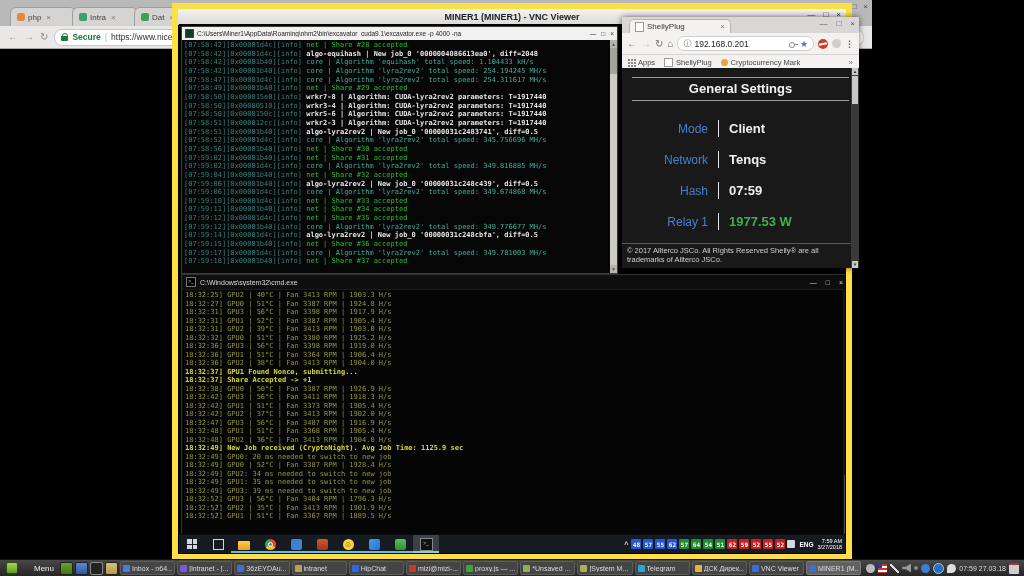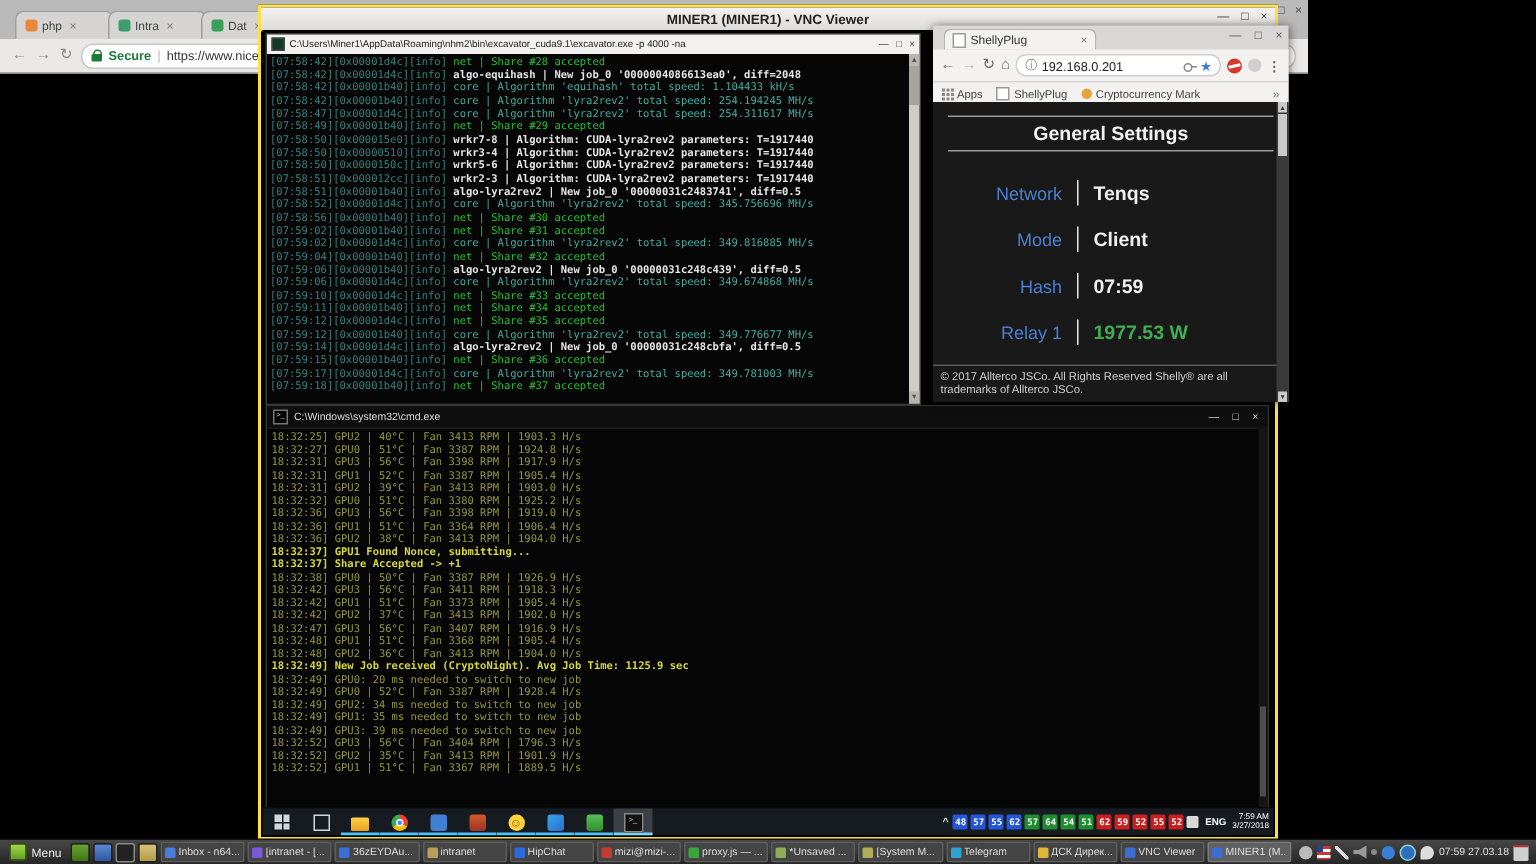--- a/index.html
+++ b/index.html
@@ -15,21 +15,21 @@
   .lb-toolbar{position:absolute;left:0;right:0;top:26px;height:22px;background:#e9e8e7;display:flex;align-items:center;gap:6px;padding:0 8px;border-bottom:1px solid #a9a9a9}
   .lb-nav{color:#8a8a8a;font-size:10px;line-height:10px}
   .lb-urlbox{flex:1;height:15px;background:#fff;border:1px solid #c7c7c7;border-radius:8px;display:flex;align-items:center;gap:4px;padding:0 6px;overflow:hidden}
   .lock-shape{width:7px;height:8px;position:relative;flex:none}
   .lock-shape::before{content:"";position:absolute;left:1px;top:0;width:4px;height:4px;border:1px solid #1a7a38;border-radius:3px 3px 0 0}
   .lock-shape::after{content:"";position:absolute;left:0;top:3px;width:7px;height:5px;background:#1a7a38;border-radius:1px}
   .lb-secure{color:#1a7a38;font-size:8.5px;font-weight:bold}
   .lb-sep{color:#bbb;font-size:9px}
   .lb-url{color:#333;font-size:8.5px;white-space:nowrap}
   
-  #vnc{position:absolute;left:172px;top:3px;width:680px;height:557px;z-index:2;border:2px solid #fde047;background:#000;box-sizing:border-box}
+  #vnc{position:absolute;left:172px;top:3px;width:680px;height:557px;z-index:2;border:6px solid #fde047;background:#000;box-sizing:border-box}
   .vnc-titlebar{height:15px;background:linear-gradient(#f4f3f1,#dddbd7);display:flex;align-items:center;justify-content:center;position:relative;border-bottom:1px solid #b5b5b5}
   .vnc-title{font-size:9px;color:#222;font-weight:bold}
   .vnc-controls{position:absolute;right:5px;top:1px;display:flex;gap:8px;font-size:8px;color:#333}
   .remote-desktop{position:absolute;left:1px;right:1px;top:15px;bottom:1px;background:#000;overflow:hidden}
   
   #excavator{position:absolute;left:2px;top:2px;width:437px;height:248px;background:#0a0a0a;border:1px solid #3c3c3c;box-sizing:border-box}
   .exc-titlebar{height:13px;background:#f2f1f0;display:flex;align-items:center;gap:3px;padding:0 3px;position:relative}
   .exc-app-icon{width:7px;height:7px;background:#123a2a;border:1px solid #444;flex:none}
   .exc-title{flex:1;font-size:6.5px;color:#222;white-space:nowrap;overflow:hidden;text-overflow:ellipsis}
   .winctl{display:flex;gap:5px;font-size:6.5px;color:#333;flex:none}
@@ -119,21 +119,21 @@
   .sh-hr{height:1px;background:#9a9a9a;margin:0 10px}
   .sh-heading{font-size:13px;color:#f2f2f2;text-align:center;padding:3px 0 4px 0;font-weight:bold}
   .sh-rows{margin-top:12px}
   .sh-row{display:grid;grid-template-columns:86px 1fr;column-gap:10px;align-items:center;height:31px;padding-right:14px}
   .sh-label{text-align:right;color:#4a7fd1;font-size:12px}
   .sh-value{border-left:1px solid #e8e8e8;padding-left:10px;color:#f0f0f0;font-size:13px;font-weight:bold;min-height:17px;display:flex;align-items:center}
   .sh-value.green{color:#3fae52}
   .sh-footer{position:absolute;left:0;right:8px;bottom:0;border-top:1px solid #5a5a5a;padding:3px 5px 4px 5px;font-size:7.5px;line-height:8.5px;color:#cfcfcf}
   
   #ltaskbar{position:absolute;left:0;right:0;bottom:0;height:16px;z-index:5;background:linear-gradient(#474747,#262626);border-top:1px solid #141414;display:flex;align-items:center;padding:0 2px;gap:2px}
-  .lt-menu{display:flex;align-items:center;gap:3px;padding:0 4px;height:14px}
+  .lt-menu{display:flex;align-items:center;gap:16px;padding:0 4px;height:14px}
   .lt-menu-icon{width:10px;height:10px;border-radius:2px;background:linear-gradient(#a5d84a,#5f9e23);border:1px solid #2f4f12}
   .lt-menu-label{color:#eee;font-size:8px}
   .lt-launch{width:11px;height:11px;border-radius:2px;flex:none}
   .lt-l-screen{background:linear-gradient(#6aa52a,#3f7416);border:1px solid #222}
   .lt-l-files{background:linear-gradient(#5a8ad4,#31589e);border:1px solid #222}
   .lt-l-photo{background:#222;border:1px solid #888}
   .lt-l-folder{background:linear-gradient(#d8c27a,#b59a4a);border:1px solid #222}
   .lt-wins{display:flex;flex:1;align-items:center;gap:2px;overflow:hidden}
   .win-btn{flex:1;max-width:58px;height:12px;background:#454545;border:1px solid #5d5d5d;border-radius:2px;display:flex;align-items:center;gap:2px;padding:0 2px;overflow:hidden}
   .win-btn.active{background:#616161;border-color:#7a7a7a}
@@ -421,26 +421,26 @@
       </div>
     <span class="bm-overflow">»</span>
   </div>
   <div class="sh-content">
     <div style="height:9px"></div>
     <div class="sh-hr"></div>
     <div class="sh-heading">General Settings</div>
     <div class="sh-hr"></div>
     <div class="sh-rows">
         <div class="sh-row">
+          <div class="sh-label">Mode</div>
+          <div class="sh-value">Client</div>
+        </div>
+        <div class="sh-row">
           <div class="sh-label">Network</div>
           <div class="sh-value">Tenqs</div>
-        </div>
-        <div class="sh-row">
-          <div class="sh-label">Mode</div>
-          <div class="sh-value">Client</div>
         </div>
         <div class="sh-row">
           <div class="sh-label">Hash</div>
           <div class="sh-value">07:59</div>
         </div>
         <div class="sh-row">
           <div class="sh-label">Relay 1</div>
           <div class="sh-value green">1977.53 W</div>
         </div>
       </div>

